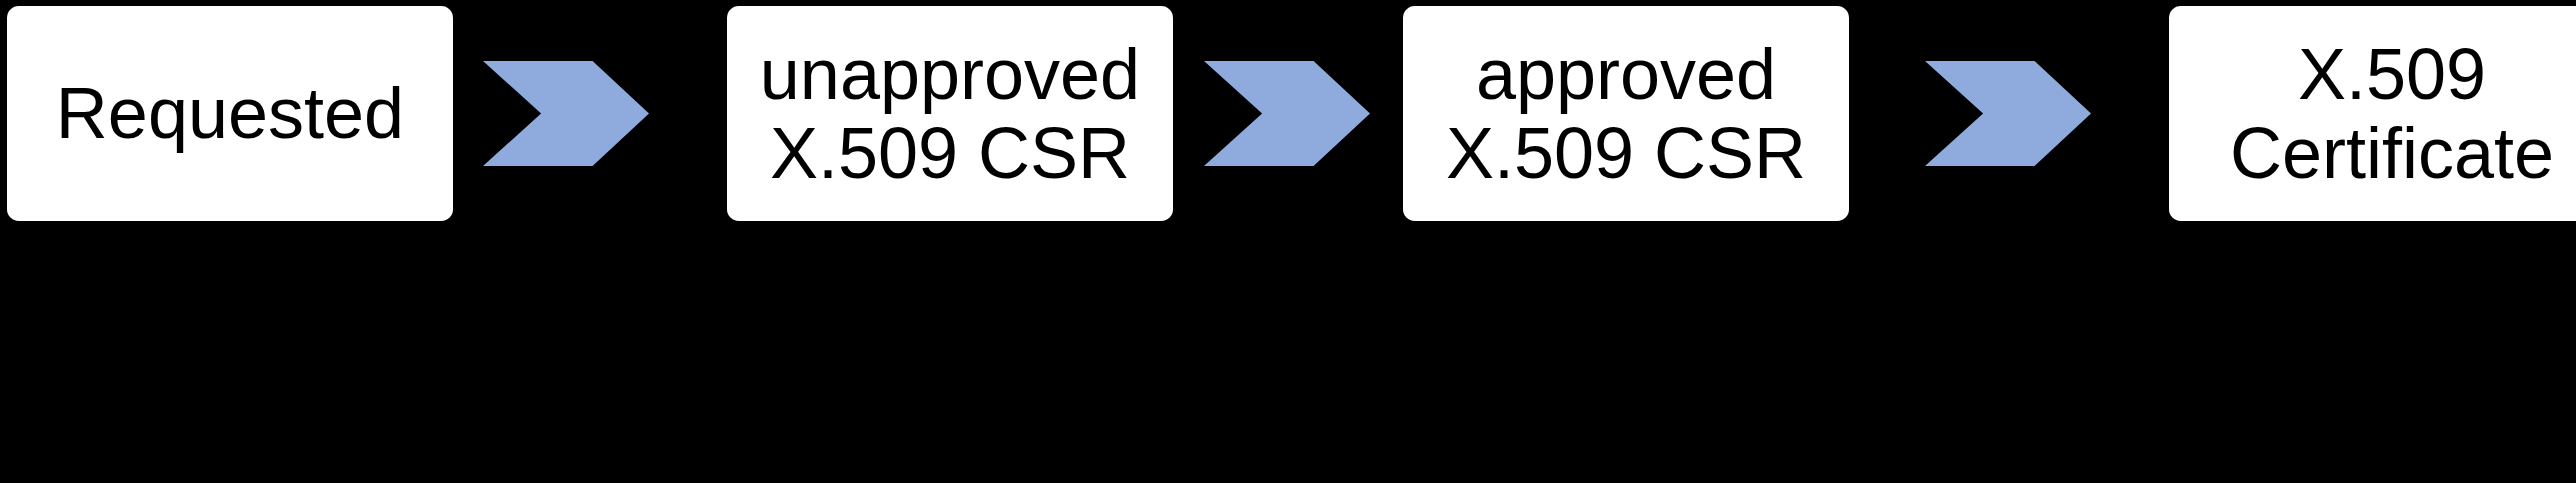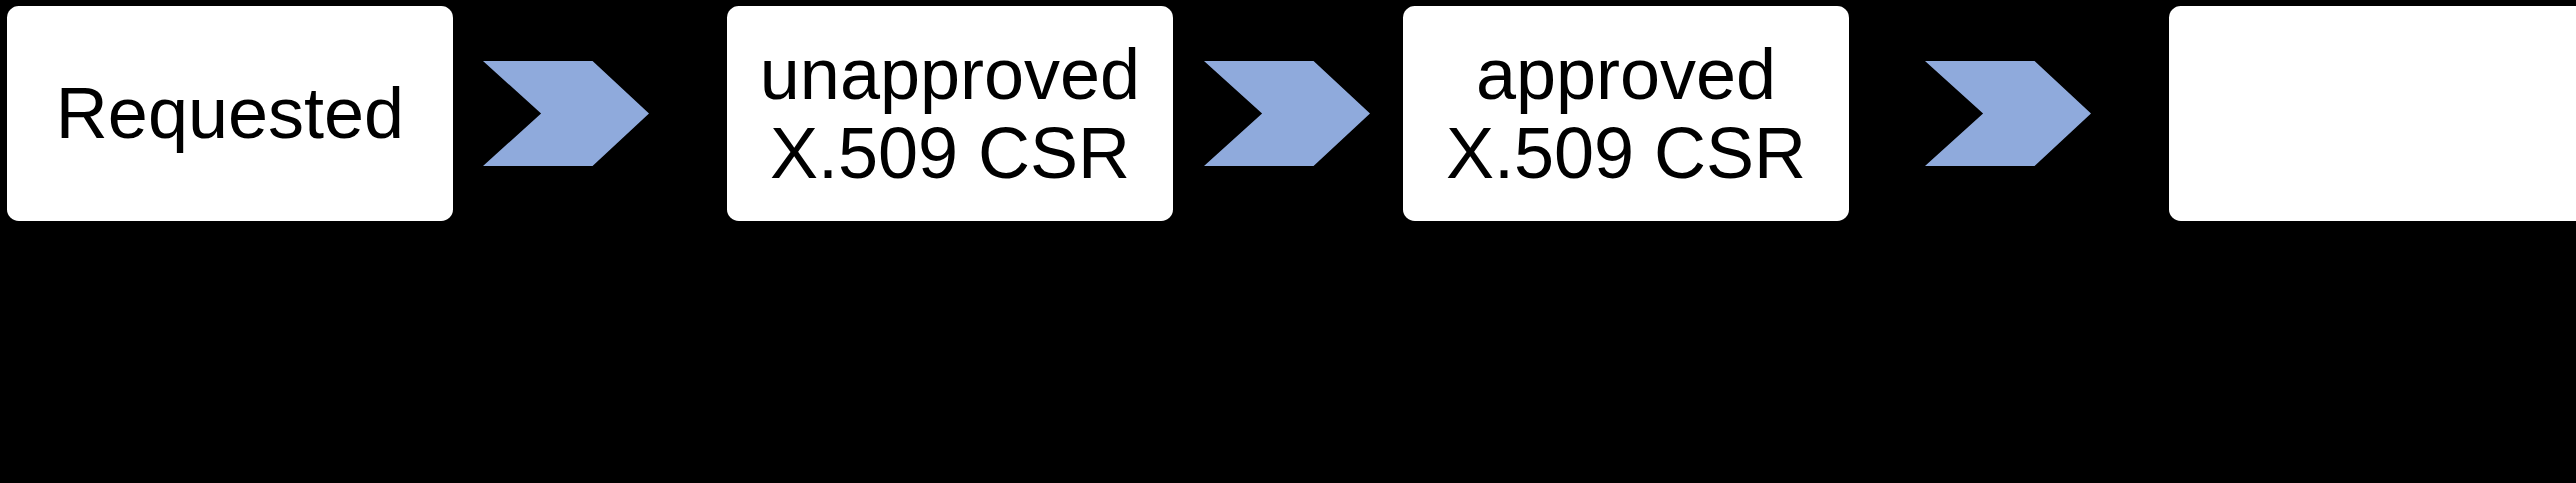--- a/index.html
+++ b/index.html
@@ -64,16 +64,18 @@
   <div class="chevron" id="chevron-2"></div>
 
   <div class="flow-box" id="box-3">
     <span class="line">approved</span>
     <span class="line">X.509 CSR</span>
   </div>
 
   <div class="chevron" id="chevron-3"></div>
 
   <div class="flow-box" id="box-4">
+    <span class="line">X.509</span>
+    <span class="line">Certificate</span>
   </div>
 
 </div>
 
 
 </body></html>

